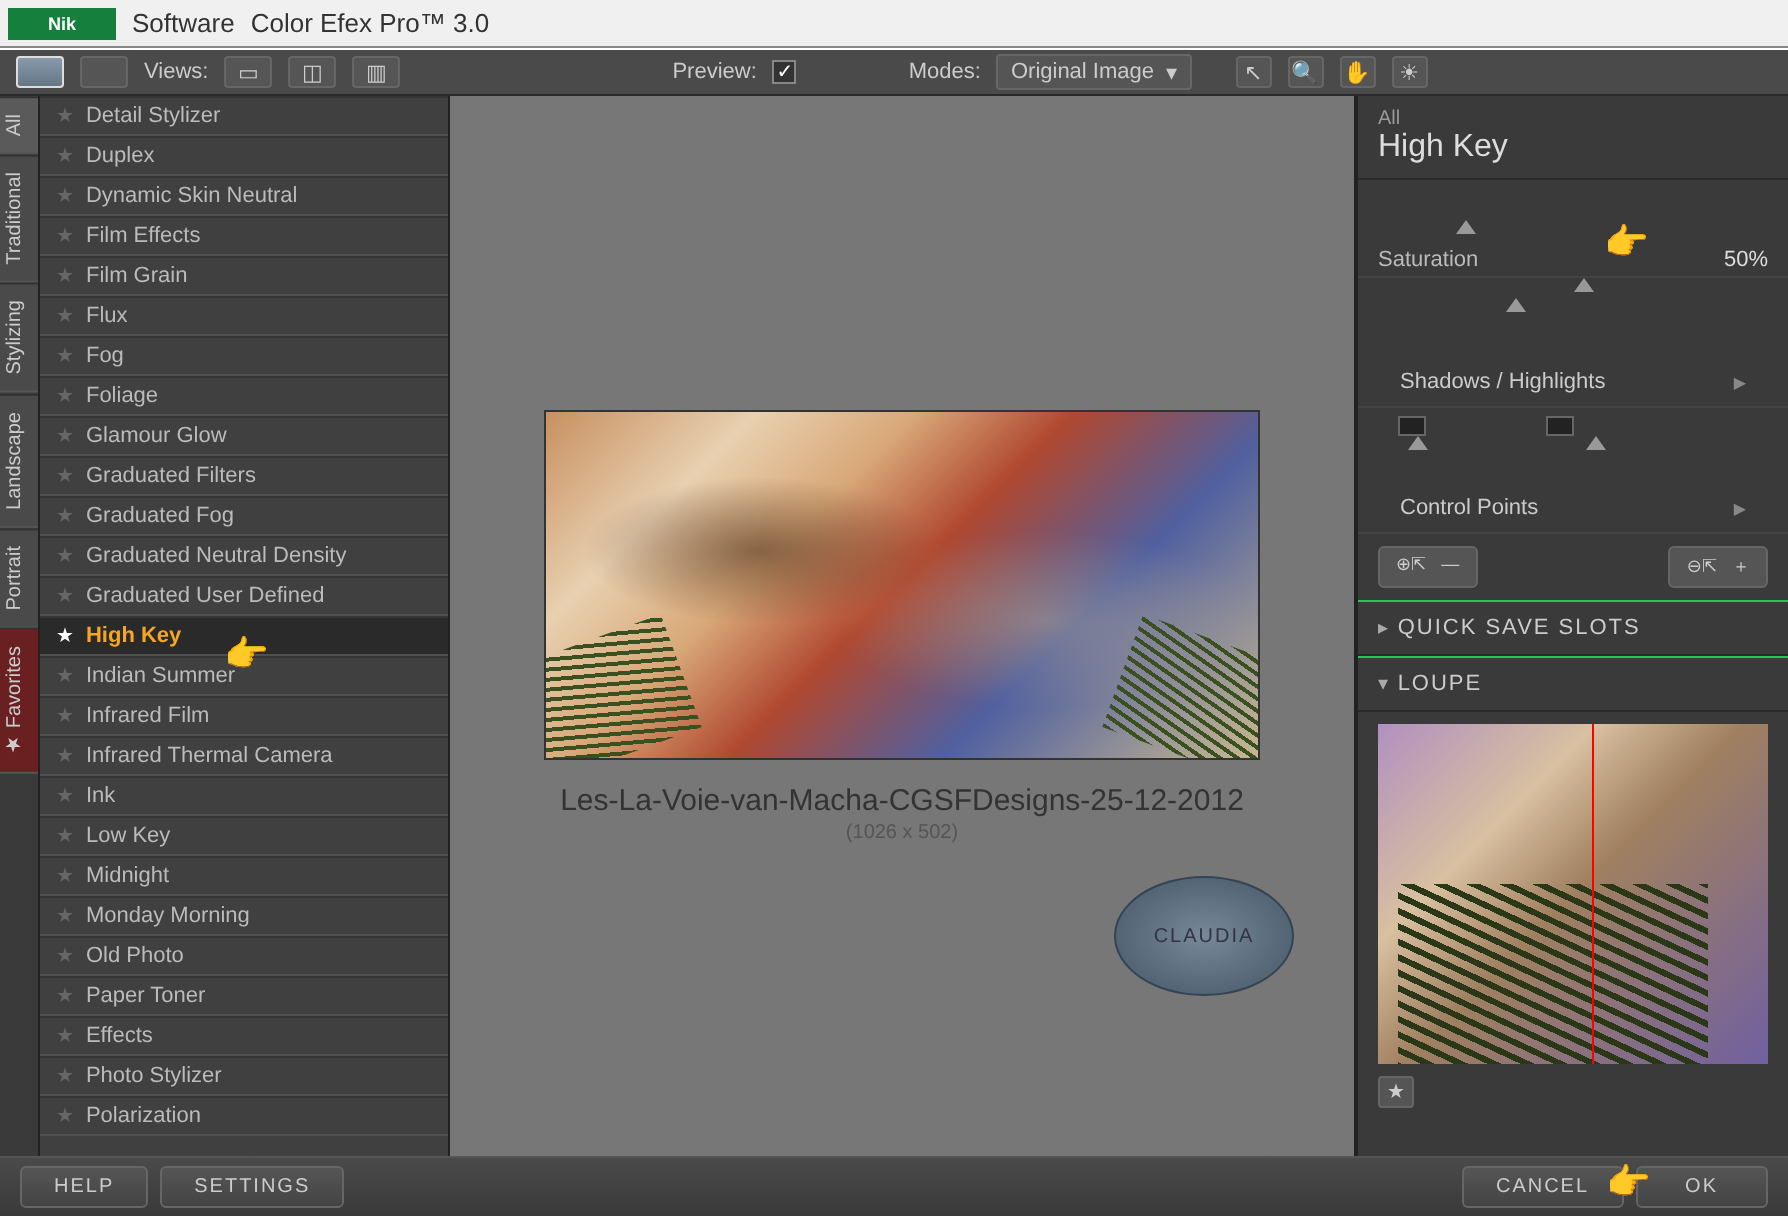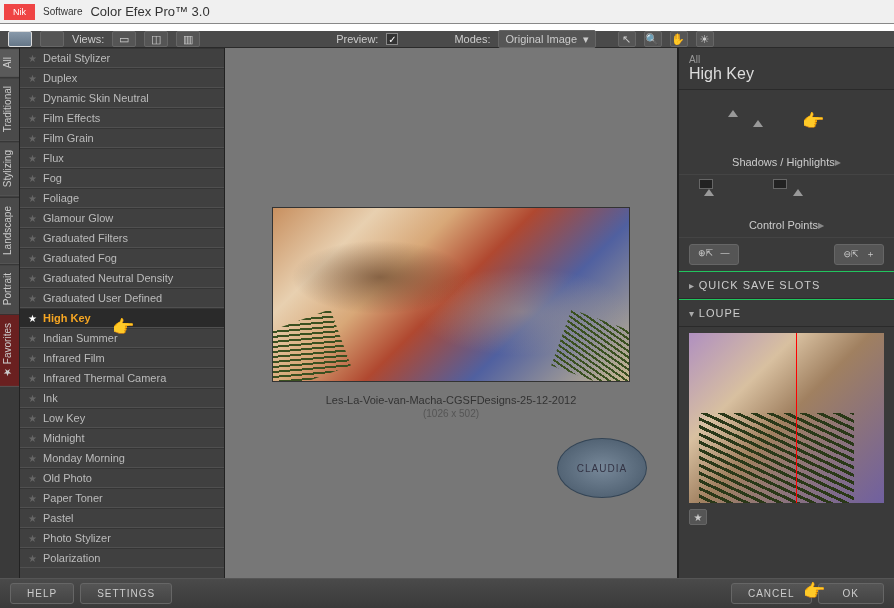--- a/index.html
+++ b/index.html
@@ -1,21 +1,21 @@
 <!DOCTYPE html>
 <html><head>
 <meta charset="utf-8">
 <style>
 *{box-sizing:border-box;margin:0;padding:0;font-family:Arial,Helvetica,sans-serif;font-size:11px;color:#ccc;user-select:none}
 body{background:#3a3a3a;width:894px;height:608px;overflow:hidden;position:relative}
 .titlebar{height:24px;background:#f0f0f0;display:flex;align-items:center;padding:0 4px;gap:8px;border-bottom:1px solid #888}
-.brand{background:#ef4444;color:#fff;font-size:9px;padding:3px 9px;font-weight:normal}
-.brand2{font-size:10px;color:#333}
+.brand{background:#15803d;color:#fff;font-size:9px;padding:3px 20px;font-weight:bold}
+.brand2{font-size:13px;color:#333}
 .title{color:#333;font-size:13px}
-.toolbar{height:24px;background:#4a4a4a;border-top:7px solid #ffffff;border-bottom:1px solid #2a2a2a;display:flex;align-items:center;padding:0 8px;gap:8px}
+.toolbar{height:24px;background:#4a4a4a;border-top:1px solid #ffffff;border-bottom:1px solid #2a2a2a;display:flex;align-items:center;padding:0 8px;gap:8px}
 .tbtn{width:24px;height:16px;background:#555;border:1px solid #666;border-radius:2px;display:inline-flex;align-items:center;justify-content:center}
 .tbtn.sel{border-color:#ddd}
 .rbtn{width:18px;height:16px;background:#555;border:1px solid #666;border-radius:2px;display:inline-flex;align-items:center;justify-content:center}
 .chk{width:12px;height:12px;border:1px solid #888;background:#333;display:inline-flex;align-items:center;justify-content:center;color:#fff;font-size:10px}
 .dd{background:#555;border:1px solid #666;height:18px;padding:0 6px;display:flex;align-items:center;gap:6px;border-radius:2px}
 .main{display:flex;height:530px}
 .ltabs{width:20px;background:#3a3a3a;display:flex;flex-direction:column;border-right:1px solid #222}
 .vtab{flex:0 0 auto;writing-mode:vertical-rl;transform:rotate(180deg);text-align:center;padding:8px 2px;background:#4a4a4a;border-bottom:1px solid #333;border-top:1px solid #555;font-size:10px;cursor:pointer}
 .vtab.sel{background:#5a5a5a}
 .vtab.fav{background:#6a2020}
@@ -28,34 +28,34 @@
 .filt span.lab{color:#bbb}
 .filterlist::-webkit-scrollbar{width:10px}
 .filterlist::-webkit-scrollbar-track{background:#333}
 .filterlist::-webkit-scrollbar-thumb{background:#666;border-radius:5px}
 .canvas{flex:1;background:#777;display:flex;flex-direction:column;align-items:center;justify-content:center;position:relative;border-right:2px solid #222}
 .preview{width:358px;height:175px;background:linear-gradient(135deg,#c89060 0%,#e8d0b0 20%,#d8a878 35%,#b04830 50%,#5060a0 70%,#c8b890 100%);border:1px solid #333;position:relative;overflow:hidden}
 .preview::before{content:"";position:absolute;inset:0;background:radial-gradient(ellipse at 30% 40%,rgba(80,50,30,.6) 0%,transparent 25%),radial-gradient(ellipse at 70% 60%,rgba(200,180,140,.4) 0%,transparent 30%)}
 .palmleaf{position:absolute;bottom:0;width:80px;height:60px;background:repeating-linear-gradient(15deg,#3a5020 0 2px,transparent 2px 5px)}
 .palmleaf.l{left:-10px;transform:rotate(-20deg)}
 .palmleaf.r{right:-10px;transform:rotate(20deg)}
-.imgname{color:#333;font-size:11px;margin-top:12px}
+.imgname{color:#333;font-size:15px;margin-top:12px}
 .imgdim{color:#555;font-size:10px;margin-top:2px}
 .watermark{position:absolute;right:30px;bottom:80px;width:90px;height:60px;border-radius:50%;background:radial-gradient(ellipse,#789 0%,#456 100%);display:flex;align-items:center;justify-content:center;flex-direction:column;border:1px solid #345}
 .watermark span{color:#334;font-size:10px;letter-spacing:1px}
 .rpanel{width:215px;background:#3a3a3a;padding:0;overflow-y:auto;position:relative}
 .rhead{padding:6px 10px;border-bottom:1px solid #2a2a2a}
 .rhead .all{font-size:10px;color:#999}
 .rhead .fn{font-size:16px;color:#ddd}
 .param{display:flex;justify-content:space-between;align-items:center;padding:4px 10px 2px;border-bottom:1px solid #444}
 .param .pl{color:#bbb}
 .param .pv{color:#ddd}
 .slider{height:10px;position:relative;margin-bottom:4px}
 .slider .tri{position:absolute;top:0;width:0;height:0;border-left:5px solid transparent;border-right:5px solid transparent;border-bottom:7px solid #999}
-.sect{padding:6px 21px;color:#aaa;font-size:10px;border-bottom:1px solid #444;display:flex;justify-content:center;align-items:center}
+.sect{padding:6px 21px;color:#aaa;font-size:10px;border-bottom:1px solid #444;display:flex;justify-content:space-between;align-items:center}
 .sect .exp{color:#888;font-size:8px}
 .swatches{display:flex;gap:60px;padding:4px 20px 10px}
 .sw{width:14px;height:10px;background:#222;border:1px solid #666}
 .cpbtns{display:flex;gap:6px;padding:6px 10px}
 .cpb{background:#555;border:1px solid #666;border-radius:3px;padding:3px 8px;font-size:9px}
 .accordion{padding:7px 10px;background:#3a3a3a;border-top:1px solid #22c55e;border-bottom:1px solid #2a2a2a;font-size:10px;letter-spacing:1px;color:#aaa}
 .loupe{margin:6px 10px;height:170px;background:linear-gradient(135deg,#b090c0 0%,#d8c0a0 30%,#a08060 50%,#7060a0 100%);position:relative;overflow:hidden}
 .loupe .cross{position:absolute;left:55%;top:0;bottom:0;width:1px;background:red}
 .loupe .palm{position:absolute;bottom:-10px;left:10px;right:30px;height:100px;background:repeating-linear-gradient(25deg,#2a3818 0 3px,transparent 3px 7px)}
 .footer{position:absolute;bottom:0;left:0;right:0;height:30px;background:linear-gradient(#4a4a4a,#3a3a3a);border-top:1px solid #555;display:flex;align-items:center;padding:0 10px;justify-content:space-between}
@@ -192,21 +192,21 @@
       <div class="filt">
         <span class="star">★</span>
         <span class="lab">Old Photo</span>
       </div>
       <div class="filt">
         <span class="star">★</span>
         <span class="lab">Paper Toner</span>
       </div>
       <div class="filt">
         <span class="star">★</span>
-        <span class="lab">Pastel</span>
+        <span class="lab">Effects</span>
       </div>
       <div class="filt">
         <span class="star">★</span>
         <span class="lab">Photo Stylizer</span>
       </div>
       <div class="filt">
         <span class="star">★</span>
         <span class="lab">Polarization</span>
       </div>
     </div>
@@ -224,20 +224,29 @@
   <div class="rpanel">
     <div class="rhead">
       <div class="all">All</div>
       <div class="fn">High Key</div>
     </div>
     <div style="height:20px"></div>
     <div id="params">
         <div>
           <div class="slider" style="margin:0 10px">
             <div class="tri" style="left:20%"></div>
+          </div>
+        </div>
+        <div>
+          <div class="param">
+            <span class="pl">Saturation</span>
+            <span class="pv">50%</span>
+          </div>
+          <div class="slider" style="margin:0 10px">
+            <div class="tri" style="left:50%"></div>
           </div>
         </div>
         <div>
           <div class="slider" style="margin:0 10px">
             <div class="tri" style="left:33%"></div>
           </div>
         </div>
       </div>
     <div style="height:20px"></div>
     <div class="sect">

